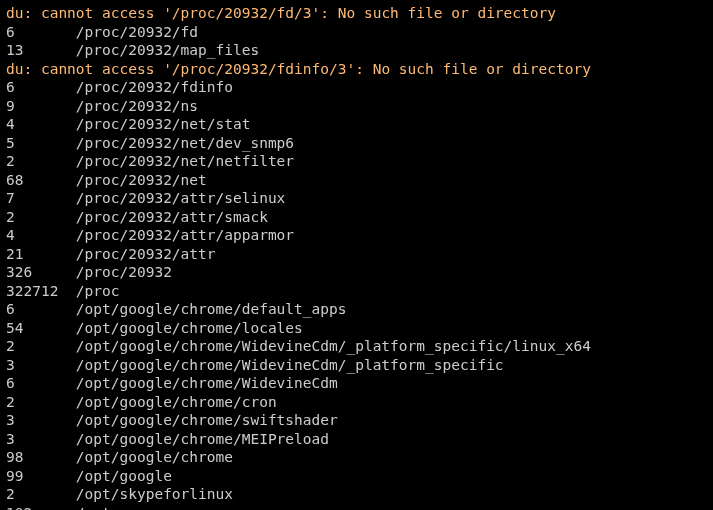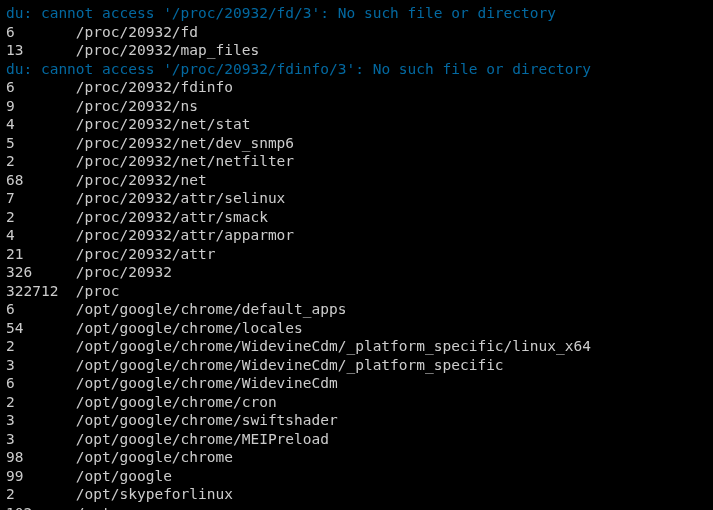--- a/index.html
+++ b/index.html
@@ -13,18 +13,18 @@
     line-height: 18.5px;
     color: #cccccc;
     overflow: hidden;
   }
   .terminal {
     padding: 4px 6px 6px 6px;
     white-space: pre;
   }
   .row { display: block; }
   .size { display: inline-block; width: 8ch; }
-  .err { color: #0369a1; }
+  .err { color: #fdba74; }
 </style>
 </head>
 <body>
 
 <div class="terminal" id="term"><div class="row"><span class="err">du: cannot access '/proc/20932/fd/3': No such file or directory</span></div><div class="row"><span class="size">6</span><span>/proc/20932/fd</span></div><div class="row"><span class="size">13</span><span>/proc/20932/map_files</span></div><div class="row"><span class="err">du: cannot access '/proc/20932/fdinfo/3': No such file or directory</span></div><div class="row"><span class="size">6</span><span>/proc/20932/fdinfo</span></div><div class="row"><span class="size">9</span><span>/proc/20932/ns</span></div><div class="row"><span class="size">4</span><span>/proc/20932/net/stat</span></div><div class="row"><span class="size">5</span><span>/proc/20932/net/dev_snmp6</span></div><div class="row"><span class="size">2</span><span>/proc/20932/net/netfilter</span></div><div class="row"><span class="size">68</span><span>/proc/20932/net</span></div><div class="row"><span class="size">7</span><span>/proc/20932/attr/selinux</span></div><div class="row"><span class="size">2</span><span>/proc/20932/attr/smack</span></div><div class="row"><span class="size">4</span><span>/proc/20932/attr/apparmor</span></div><div class="row"><span class="size">21</span><span>/proc/20932/attr</span></div><div class="row"><span class="size">326</span><span>/proc/20932</span></div><div class="row"><span class="size">322712</span><span>/proc</span></div><div class="row"><span class="size">6</span><span>/opt/google/chrome/default_apps</span></div><div class="row"><span class="size">54</span><span>/opt/google/chrome/locales</span></div><div class="row"><span class="size">2</span><span>/opt/google/chrome/WidevineCdm/_platform_specific/linux_x64</span></div><div class="row"><span class="size">3</span><span>/opt/google/chrome/WidevineCdm/_platform_specific</span></div><div class="row"><span class="size">6</span><span>/opt/google/chrome/WidevineCdm</span></div><div class="row"><span class="size">2</span><span>/opt/google/chrome/cron</span></div><div class="row"><span class="size">3</span><span>/opt/google/chrome/swiftshader</span></div><div class="row"><span class="size">3</span><span>/opt/google/chrome/MEIPreload</span></div><div class="row"><span class="size">98</span><span>/opt/google/chrome</span></div><div class="row"><span class="size">99</span><span>/opt/google</span></div><div class="row"><span class="size">2</span><span>/opt/skypeforlinux</span></div><div class="row"><span class="size">102</span><span>/opt</span></div></div>
 
 </body></html>

